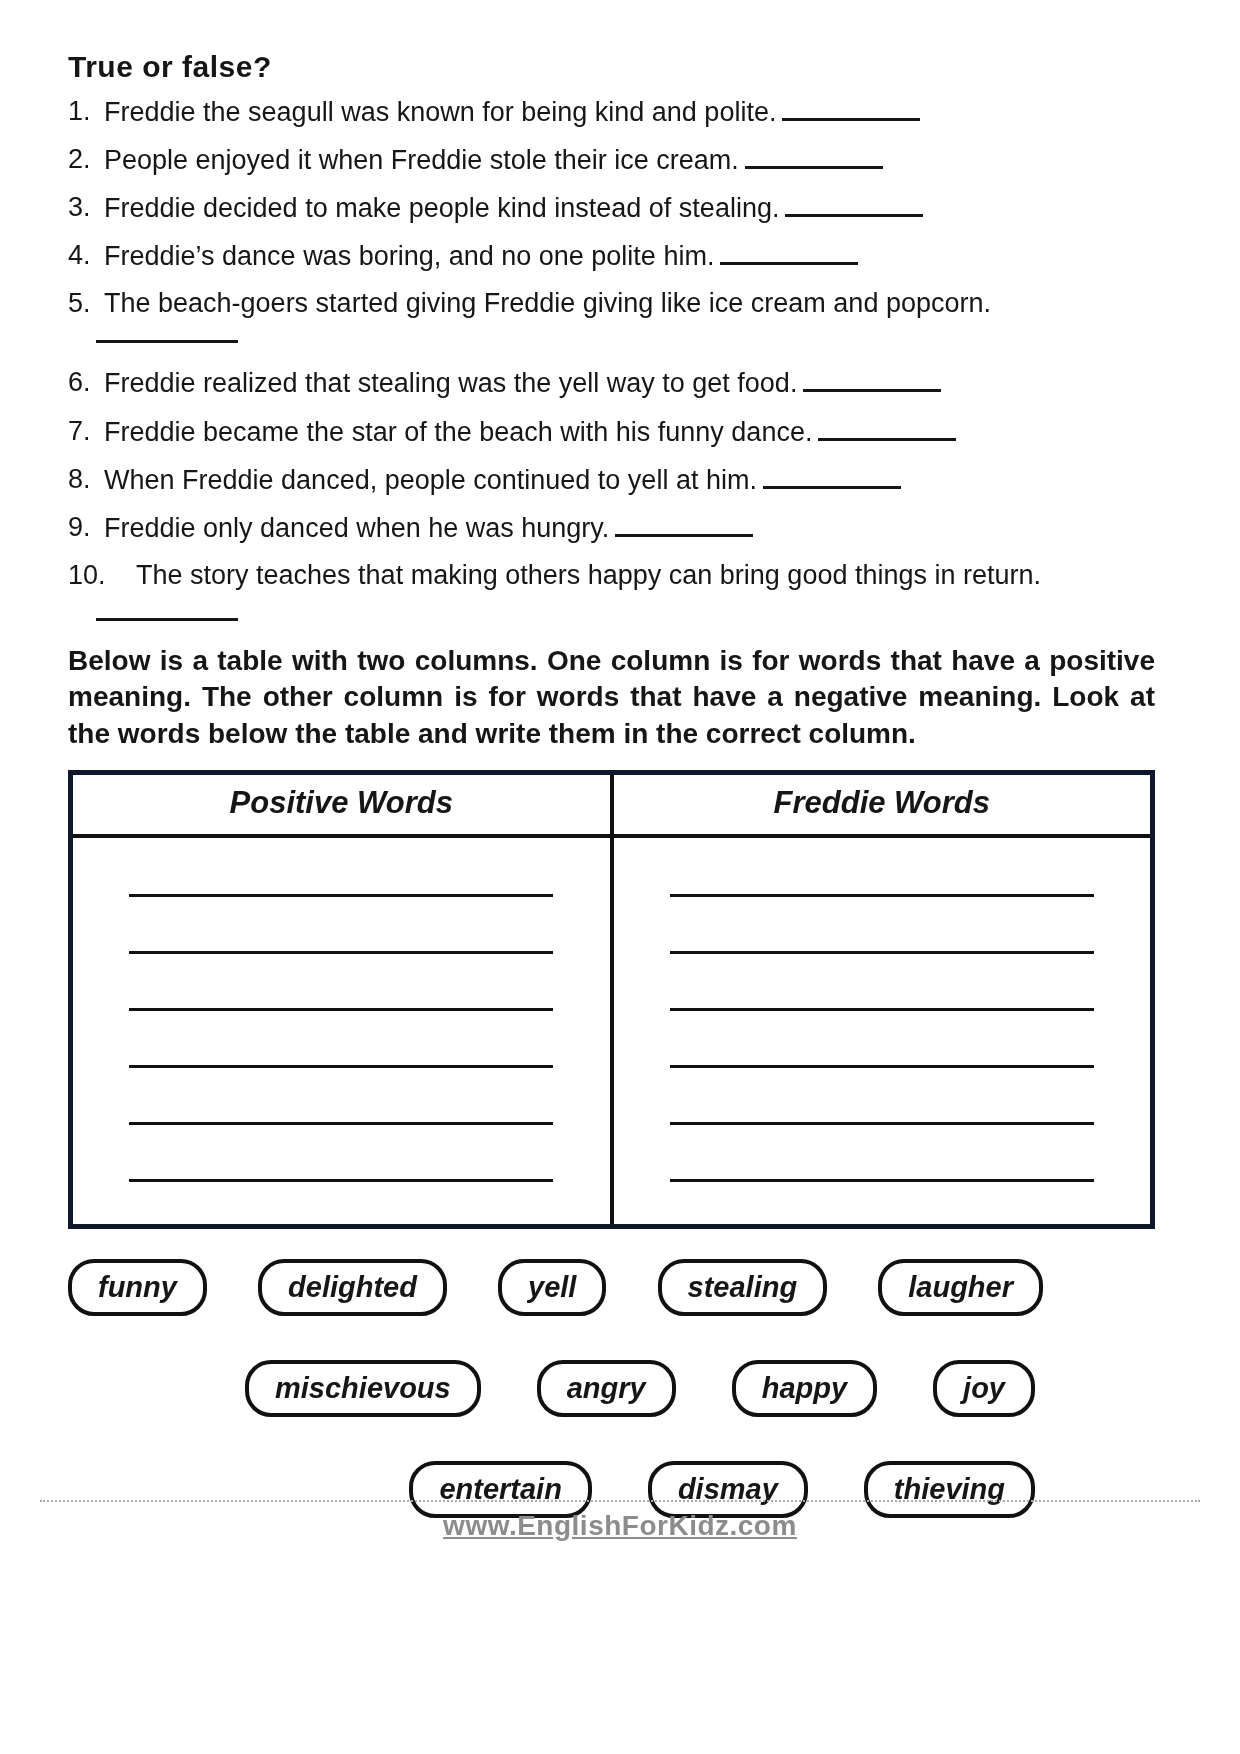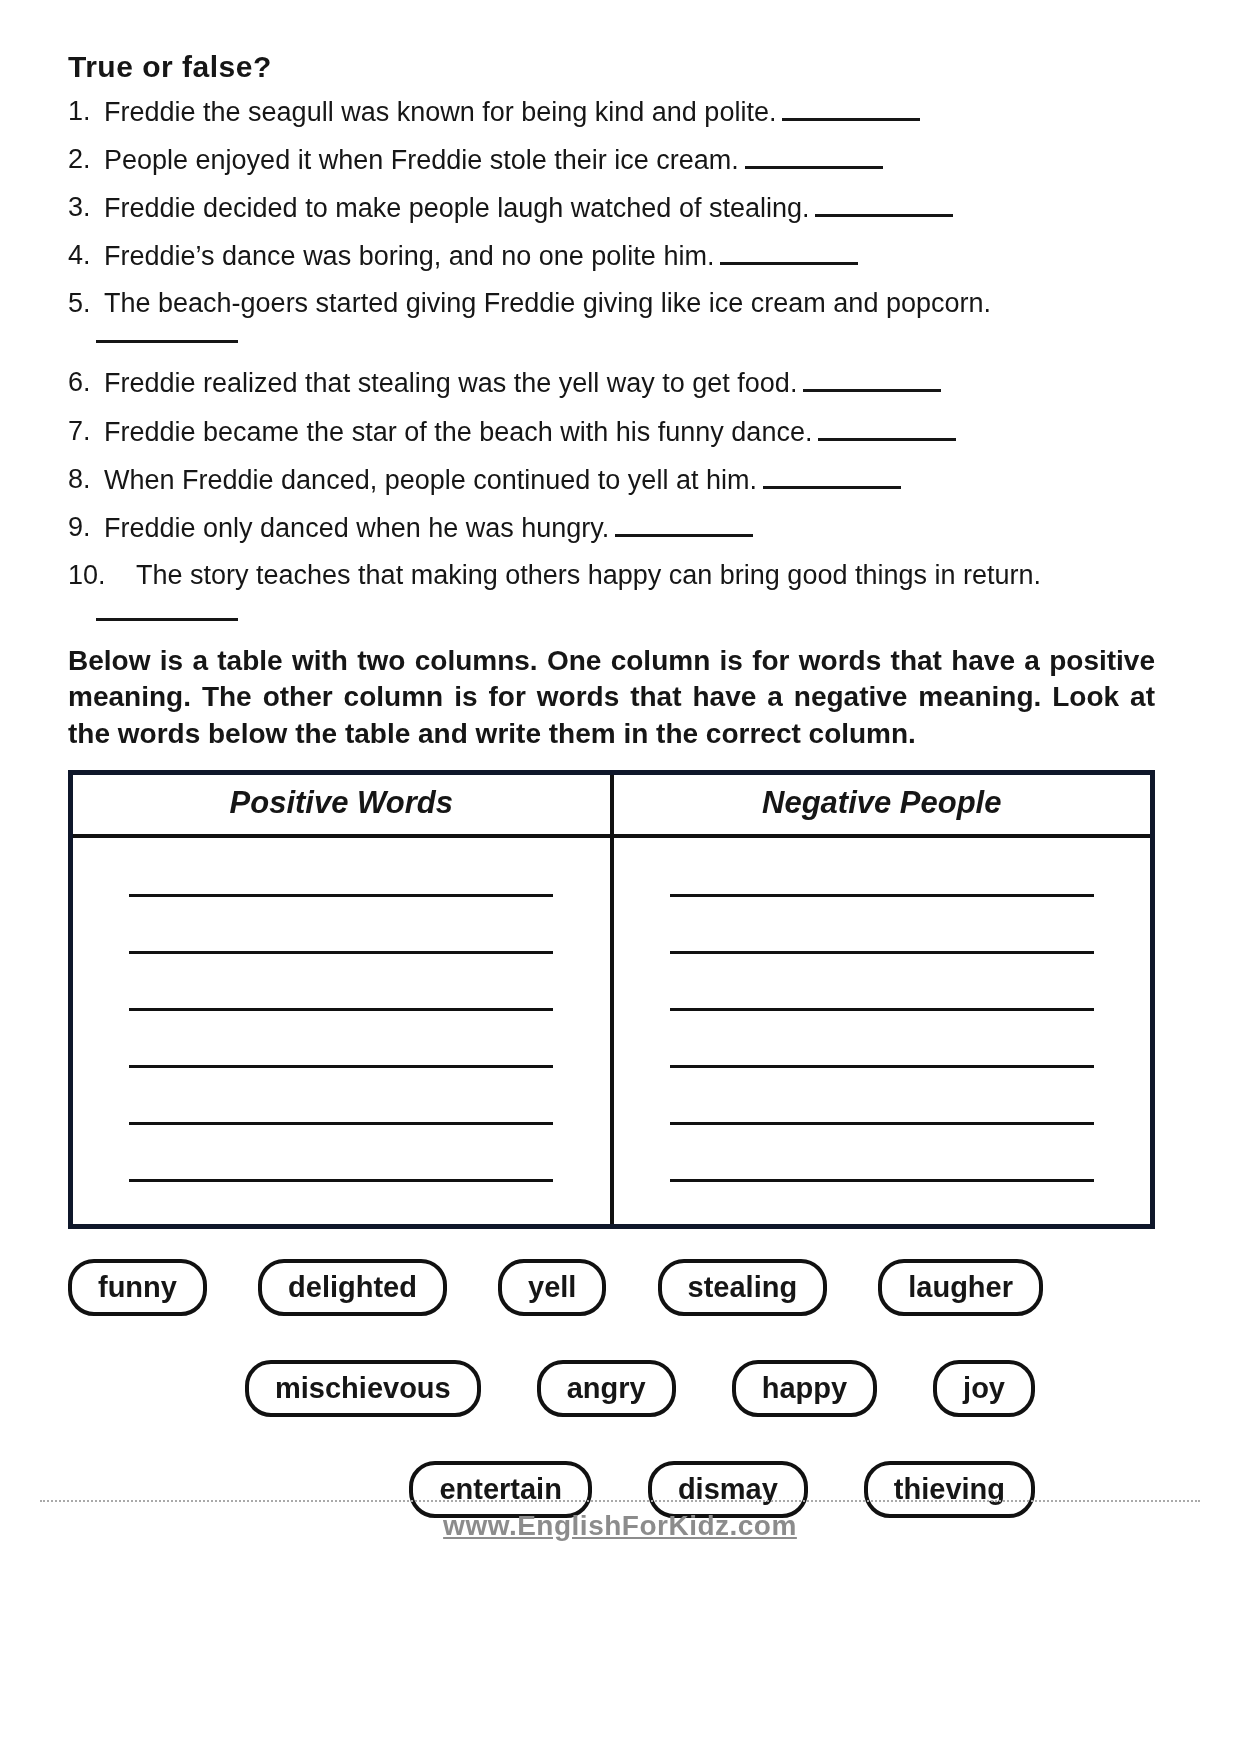--- a/index.html
+++ b/index.html
@@ -27,21 +27,21 @@
   .tbl-body { display:flex; }
   .tbl-col { flex:1; padding:2px 0 42px 0; }
   .tbl-col:first-child { border-right:4px solid #111; }
   .write-line { width:79%; margin:54px auto 0 auto; border-top:3px solid #111; height:0; }
 
   .word-bank { margin-top:30px; }
   .word-row { display:flex; align-items:center; margin-bottom:44px; }
   .word-row-1 { justify-content:space-between; padding-right:112px; }
   .word-row-c { justify-content:flex-end; gap:56px; margin-right:120px; }
   .word-row:last-child { margin-bottom:0; }
-  .pill { border:4px solid #111; border-radius:26px; padding:8px 26px; font-size:29px; font-weight:bold; background:#fff; white-space:nowrap; }
+  .pill { border:4px solid #111; border-radius:26px; padding:8px 26px; font-size:29px; font-weight:bold; background:#fff; white-space:nowrap;font-style:italic; }
 
   .footer { position:absolute; top:1500px; left:40px; right:40px; text-align:center; }
   .footer-rule { border-top:2px dotted #a9a9a9; margin-bottom:8px; }
   .footer-url { font-size:28px; font-weight:bold; color:#8c8c8c; letter-spacing:0.5px;text-decoration:underline; }
 </style>
 </head>
 <body>
 
 <div class="content">
 
@@ -52,21 +52,21 @@
     <span class="q-text"><span>Freddie the seagull was known for being kind and polite.</span><span class="blank"></span></span>
   </div>
 
   <div class="q">
     <span class="q-num">2.</span>
     <span class="q-text"><span>People enjoyed it when Freddie stole their ice cream.</span><span class="blank"></span></span>
   </div>
 
   <div class="q">
     <span class="q-num">3.</span>
-    <span class="q-text"><span>Freddie decided to make people laugh watched of stealing.</span><span class="blank"></span></span>
+    <span class="q-text"><span>Freddie decided to make people kind instead of stealing.</span><span class="blank"></span></span>
   </div>
 
   <div class="q">
     <span class="q-num">4.</span>
     <span class="q-text"><span>Freddie’s dance was boring, and no one polite him.</span><span class="blank"></span></span>
   </div>
 
   <div class="q" style="margin-bottom:4px;">
     <span class="q-num">5.</span>
     <span class="q-text justify">The beach-goers started giving Freddie giving like ice cream and popcorn.</span>
@@ -97,21 +97,21 @@
     <span class="q-num q-num-wide">10.</span>
     <span class="q-text justify">The story teaches that making others happy can bring good things in return.</span>
   </div>
   <div class="blank-row"><span class="blank"></span></div>
 
   <div class="instructions">Below is a table with two columns. One column is for words that have a positive meaning. The other column is for words that have a negative meaning. Look at the words below the table and write them in the correct column.</div>
 
   <div class="words-table">
     <div class="tbl-head">
       <div class="cell">Positive Words</div>
-      <div class="cell">Negative People</div>
+      <div class="cell">Freddie Words</div>
     </div>
     <div class="tbl-body">
       <div class="tbl-col">
         <div class="write-line"></div>
         <div class="write-line"></div>
         <div class="write-line"></div>
         <div class="write-line"></div>
         <div class="write-line"></div>
         <div class="write-line"></div>
       </div>

